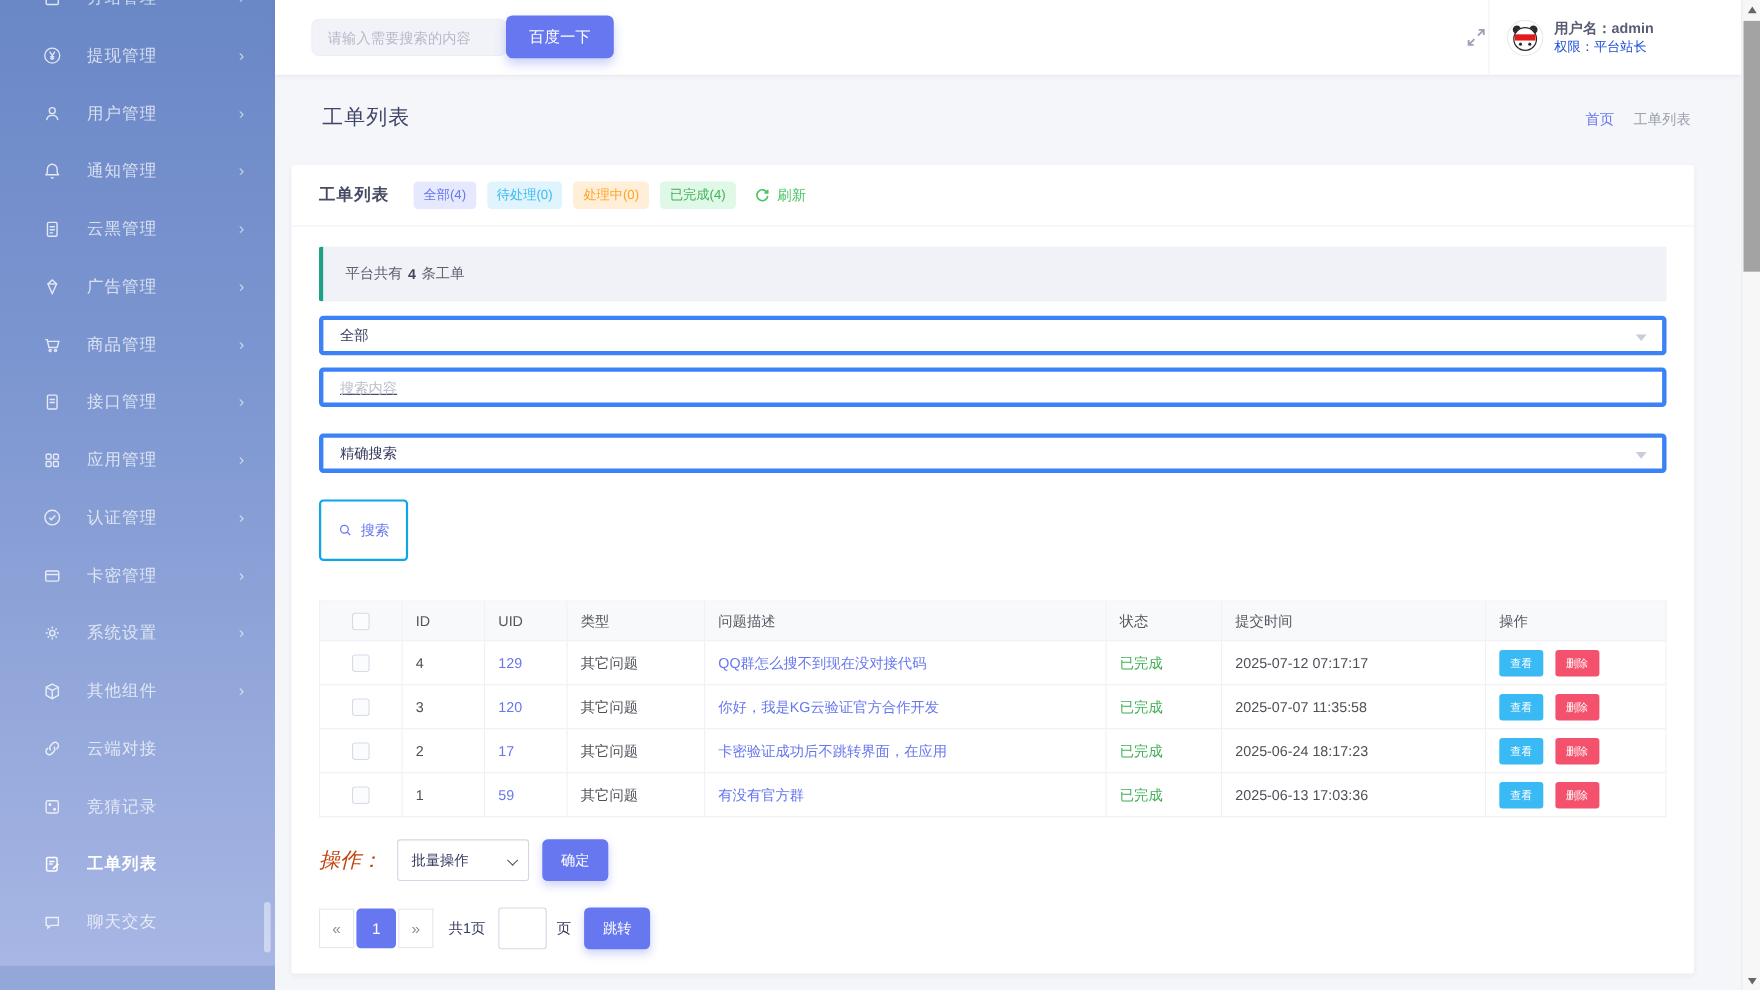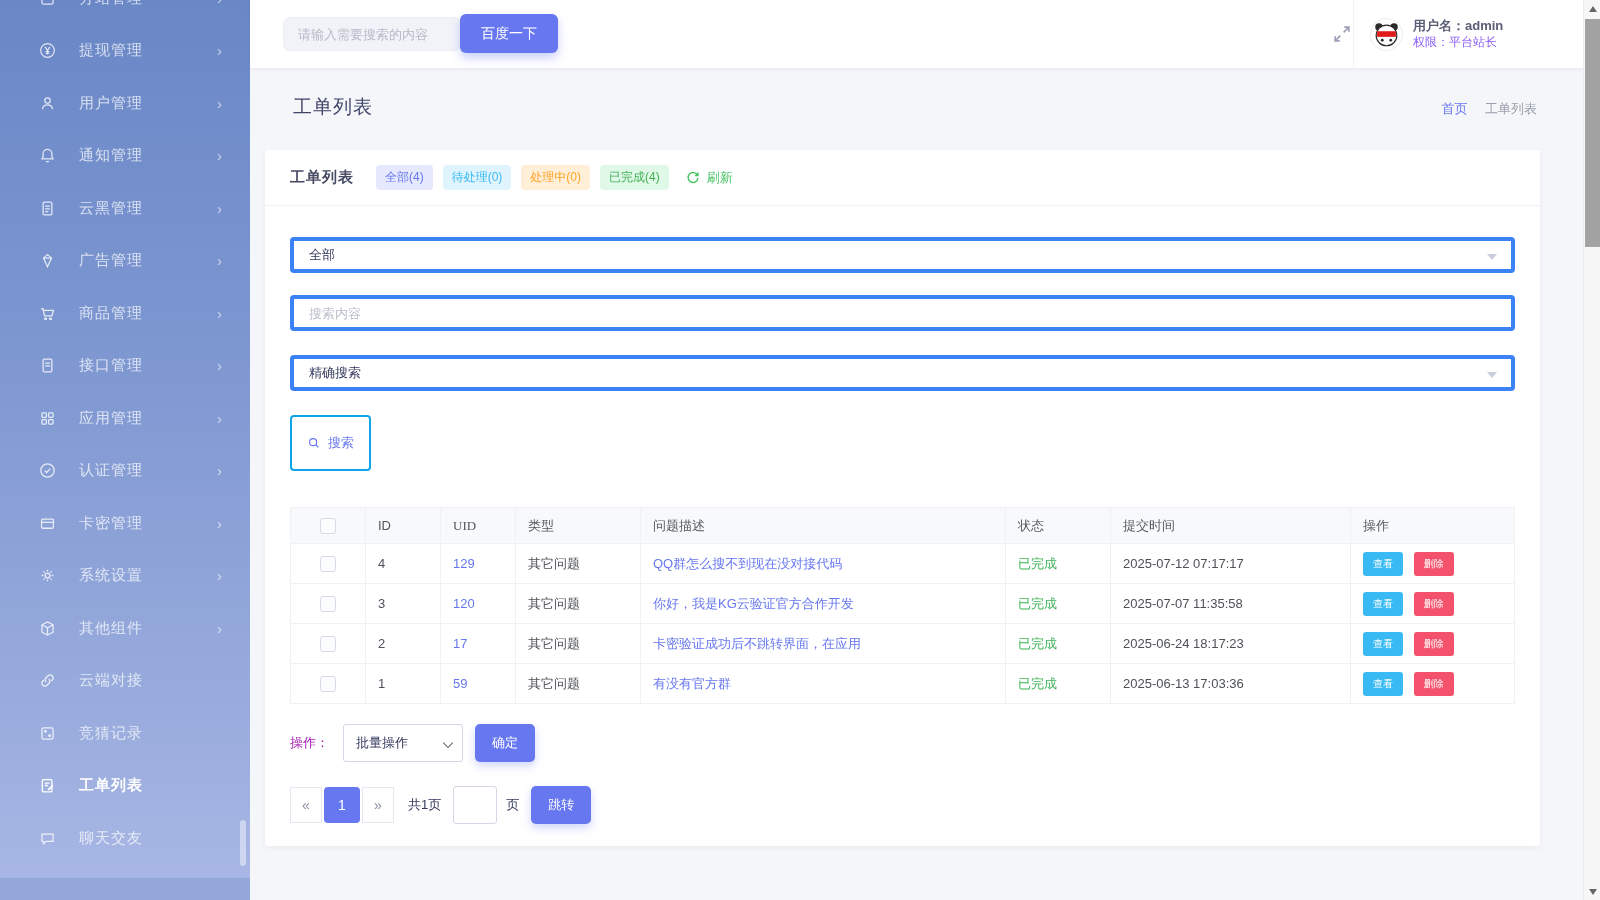--- a/index.html
+++ b/index.html
@@ -35,21 +35,21 @@
   .nav-search-btn { position:absolute; left:210px; top:14px; height:39px; padding:0 21px;
     background:#6777ef; color:#fff; font-size:14px; border:none; border-radius:6px;
     box-shadow:0 5px 10px rgba(103,119,239,.35); cursor:pointer; }
   .fullscreen { position:absolute; right:230px; top:23px; width:22px; height:22px; color:#9aa0b5; cursor:pointer; }
   .user-box { position:absolute; right:0; top:0; height:68px; width:230px; display:flex;
     align-items:center; border-left:1px solid #f3f3f7; padding-left:16px; cursor:pointer; }
   .avatar { width:33px; height:33px; border-radius:50%; background:#fff; border:1px solid #e8e8ee;
     overflow:hidden; flex:0 0 33px; }
   .user-txt { margin-left:10px; line-height:17px; }
   .user-name { font-size:13px; color:#585c74; font-weight:bold; }
-  .user-role { font-size:12px; color:#8b5cf6; }
+  .user-role { font-size:12px; color:#1d4ed8; }
 
   .section-header { position:relative; padding:26px 43px 0 43px; }
   .page-title { font-size:19px; color:#3f4468; font-weight:500; letter-spacing:1px; }
   .breadcrumb { position:absolute; right:46px; top:32px; font-size:13px; }
   .bc-home { color:#6777ef; text-decoration:none; cursor:pointer; }
   .bc-cur { color:#9aa0ac; margin-left:14px; }
 
   .card { position:absolute; left:15px; top:150px; width:1275px; background:#fff;
     border-radius:3px; box-shadow:0 2px 6px rgba(40,45,80,.05); }
   .card-header { height:56px; display:flex; align-items:center; padding:0 25px;
@@ -65,51 +65,51 @@
   .refresh svg { width:16px; height:16px; margin-right:6px; }
 
   .card-body { padding:18px 25px 22px 25px; }
   .alert { background:#f1f2f7; border-left:4px solid #1fa185; height:50px;
     display:flex; align-items:center; padding-left:20px; font-size:13px; color:#5d6070; border-radius:2px; }
   .alert b { margin:0 5px; color:#44475a; }
 
   .f-select,.f-input { position:relative; margin-top:13px; height:36px; width:100%;
     border:4px solid #3b82f6; border-radius:4px; font-size:13px; color:#34395e;
     display:flex; align-items:center; padding:0 15px; background:#fff; }
-  .f-input { margin-top:22px; }
+  .f-input { margin-top:11px;text-decoration:underline; }
   .f-input input { border:none; outline:none; width:100%; font-size:13px; color:#34395e; background:transparent; }
   .f-input input::placeholder { color:#b9bdca; }
   .f-select.second { margin-top:24px; }
   .f-select .caret { position:absolute; right:14px; top:13px; width:0; height:0;
     border-left:5px solid transparent; border-right:5px solid transparent; border-top:6px solid #c9ccda; }
   .f-select { cursor:pointer; }
 
   .search-btn { margin-top:24px; display:inline-flex; align-items:center; gap:7px;
     height:56px; padding:0 15px; background:#fff; border:2px solid #0ea5e9; border-radius:4px;
     color:#6777ef; font-size:13px; cursor:pointer; }
   .search-btn svg { width:14px; height:14px; }
 
   table.grid { margin-top:36px; width:100%; border-collapse:collapse; font-size:13px; }
   .grid th,.grid td { border:1px solid #f0f1f5; padding:0 12px; text-align:left; }
   .grid th { height:36px; background:#f8f9fb; color:#54575f; font-weight:normal; }
   .grid td { height:40px; color:#4e5158; }
   .col-chk { width:75px; text-align:center !important; }
-  .col-id { width:75px; } .col-uid { width:75px;font-family:Liberation Serif, serif; } .col-type { width:125px; }
+  .col-id { width:75px; } .col-uid { width:75px; } .col-type { width:125px; }
   .col-desc { width:365px; } .col-status { width:105px; } .col-time { width:240px; } .col-op { width:164px; }
   .chk { appearance:none; -webkit-appearance:none; width:16px; height:16px; border:1px solid #d8dbe6;
     border-radius:3px; background:#fbfcfe; vertical-align:middle; cursor:pointer; }
   a.lnk { color:#6777ef; text-decoration:none; cursor:pointer; }
   .st-done { color:#42b258; }
   .btn-view,.btn-del { display:inline-block; padding:5px 10px; border-radius:3px; font-size:10px;
     color:#fff; border:none; cursor:pointer; }
   .btn-view { background:#3abaf4; }
   .btn-del { background:#f4516c; margin-left:7px; }
 
   .bulk { margin-top:20px; display:flex; align-items:center; }
-  .bulk-label { font-size:13px; color:#a21caf; }
+  .bulk-label { font-size:19px; color:#c2410c;font-style:italic; }
   .bulk-select { position:relative; margin-left:14px; width:120px; height:38px; border:1px solid #d4d7e3;
     border-radius:3px; display:flex; align-items:center; padding:0 12px; font-size:13px; color:#34395e; cursor:pointer; }
   .bulk-select .vchev { position:absolute; right:10px; top:14px; width:8px; height:8px;
     border-right:1.6px solid #4e5158; border-bottom:1.6px solid #4e5158; transform:rotate(45deg) scale(.9); }
   .btn-primary { margin-left:12px; height:38px; padding:0 17px; background:#6777ef; color:#ffffff;
     border:none; border-radius:5px; font-size:13px; cursor:pointer; box-shadow:0 4px 8px rgba(103,119,239,.3); }
 
   .pager { margin-top:24px; display:flex; align-items:center; }
   .pg-btn { width:32px; height:36px; display:flex; align-items:center; justify-content:center;
     background:#fff; border:1px solid #e5e7f0; color:#8a8fa3; font-size:14px; cursor:pointer; }
@@ -378,20 +378,25 @@
         <svg viewBox="0 0 24 24" fill="none" stroke="#47c363" stroke-width="2.2">
           <path d="M18.8 8.2A7.4 7.4 0 1 0 19.4 12"></path>
           <path d="M19.4 3.6v4.6h-4.6" fill="none"></path>
         </svg>
         <span>刷新</span>
       </span>
     </div>
 
     <div class="card-body">
 
+      <div class="alert">
+        <span>平台共有</span>
+        <b>4</b>
+        <span>条工单</span>
+      </div>
 
       <div class="f-select">
         <span>全部</span>
         <span class="caret"></span>
       </div>
 
       <div class="f-input">
         <input type="text" placeholder="搜索内容" style="">
       </div>
 

